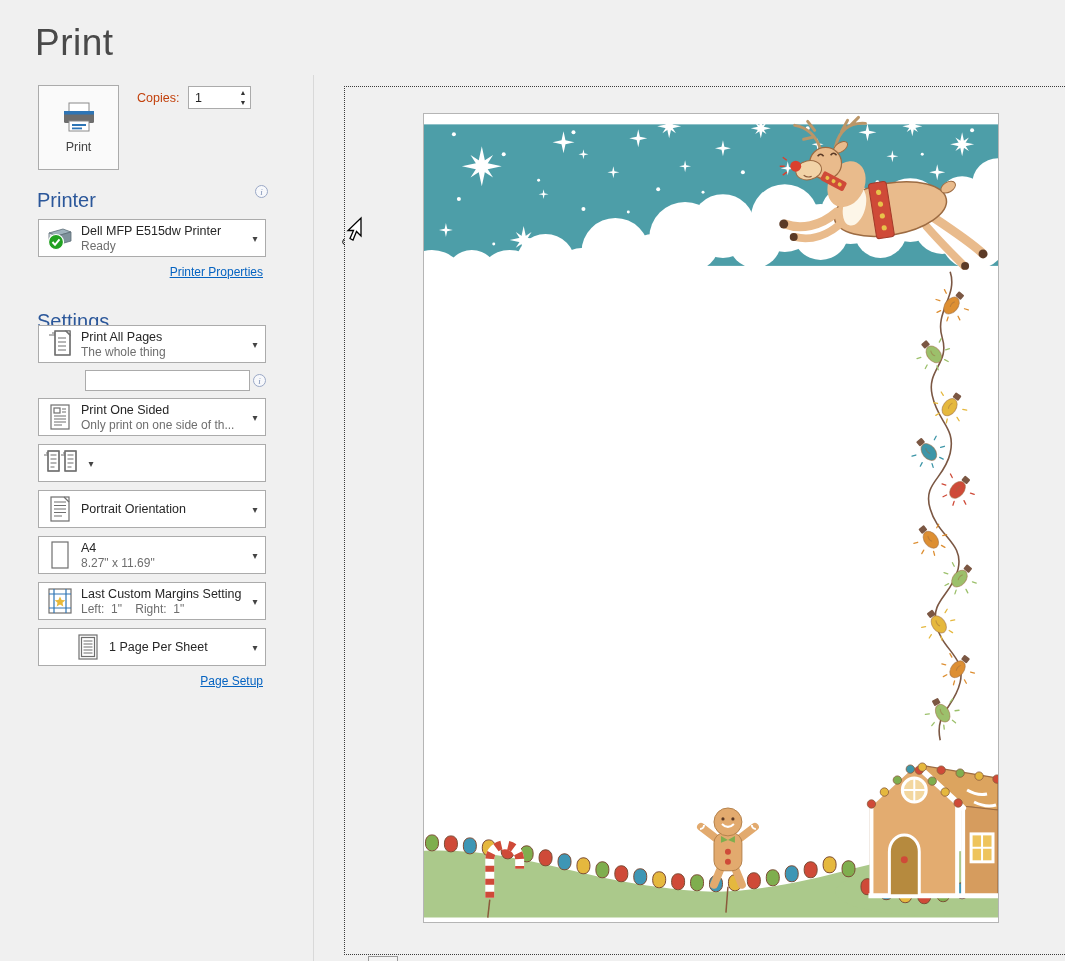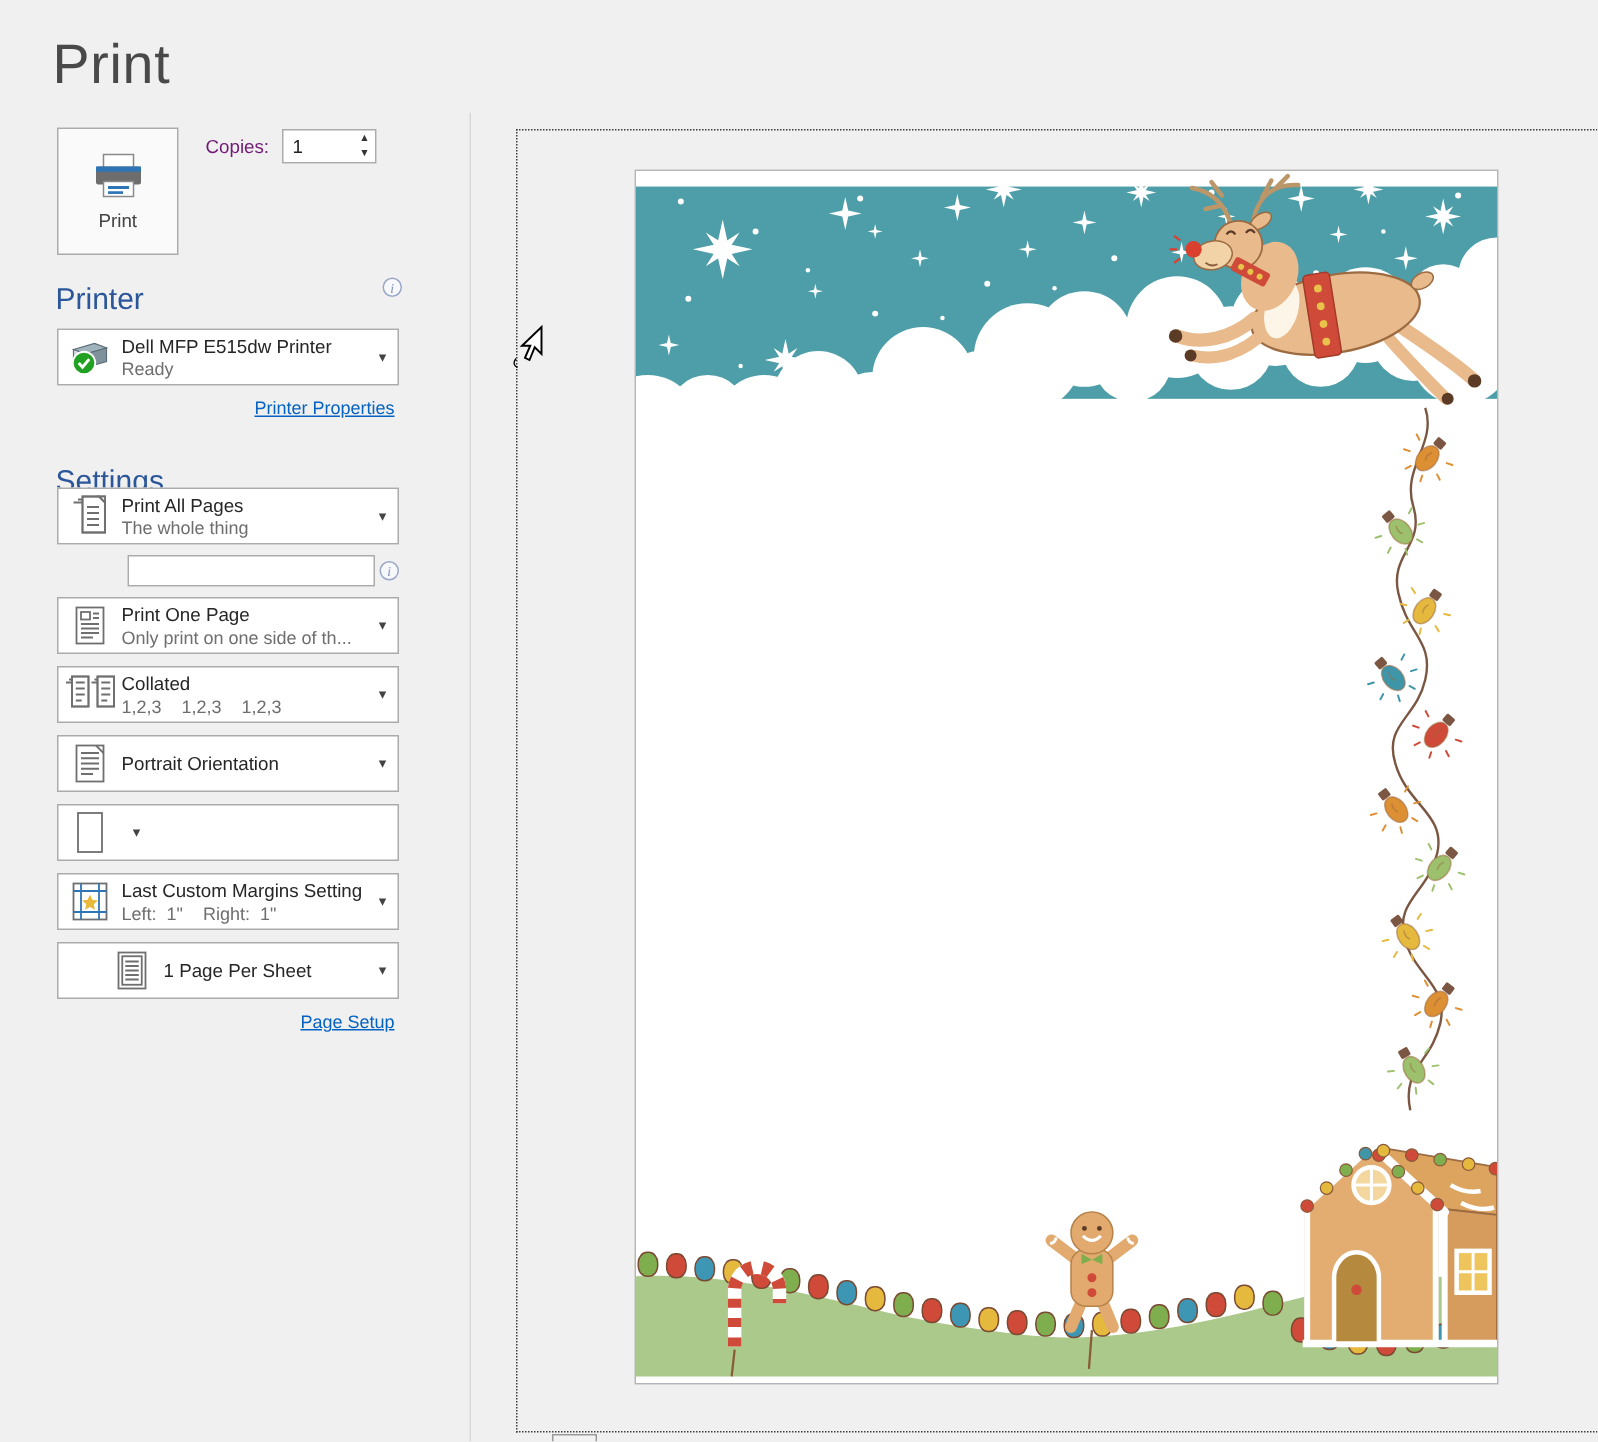--- a/index.html
+++ b/index.html
@@ -14,21 +14,21 @@
   body{font-family:"Liberation Sans","DejaVu Sans",sans-serif;background:var(--bg);}
   #app{position:relative;width:1065px;height:961px;overflow:hidden;background:var(--bg);}
   .abs{position:absolute;}
   #page-title{left:35px;top:22px;font-size:37px;font-weight:300;color:#494949;letter-spacing:.5px;}
   
   #print-button{left:38px;top:85px;width:81px;height:85px;border:1px solid var(--bord);
     background:#fafafa;display:flex;flex-direction:column;align-items:center;justify-content:center;
     gap:6px;cursor:pointer;}
   #print-button span{font-size:12.5px;color:#444;}
   
-  #copies-label{left:137px;top:91px;font-size:12.5px;color:#701a75;}
+  #copies-label{left:137px;top:91px;font-size:12.5px;color:#c2410c;}
   #copies-box{left:188px;top:86px;width:63px;height:23px;border:1px solid var(--bord);background:#fff;display:flex;}
   #copies-input{flex:1;border:none;outline:none;font-size:12.5px;padding-left:6px;color:#222;
     font-family:"Liberation Sans",sans-serif;background:transparent;min-width:0;}
   #copies-spinner{width:14px;display:flex;flex-direction:column;}
   #copies-spinner div{flex:1;display:flex;align-items:center;justify-content:center;font-size:7px;color:#333;cursor:pointer;}
   
   .section-h{font-size:20px;color:var(--accent);font-weight:400;}
   #printer-heading{left:37px;top:189px;}
   #settings-heading{left:37px;top:310px;}
   .info-icon{width:13px;height:13px;border:1px solid #9aa8c6;border-radius:50%;color:#7d90b5;
@@ -134,45 +134,41 @@
 
   <div class="abs combo" style="top:398px;">
     <span class="ic">
       <svg class="dd-icon" width="28" height="30" viewBox="0 0 28 30">
         <rect x="5" y="3" width="18" height="24" fill="#fff"></rect>
         <rect x="8" y="6" width="6" height="5"></rect>
         <path d="M16,7 h4 M16,10 h4 M8,14 h12 M8,17 h12 M8,20 h12 M8,23 h8"></path>
       </svg>
     </span>
     <span class="tx">
-      <span class="lab">Print One Page</span>
+      <span class="lab">Print One Sided</span>
       <span class="sub">Only print on one side of th...</span>
     </span>
     <span class="caret">▾</span>
   </div>
 
   <div class="abs combo" style="top:444px;">
     <span class="ic">
       <svg class="dd-icon" width="36" height="28" viewBox="0 0 36 28">
         <path d="M2,6 h11 v16" fill="none"></path>
           <path d="M4,4 h11 v18" fill="none"></path>
         <rect x="6" y="2" width="11" height="20" fill="#fff"></rect>
           <rect x="6" y="2" width="11" height="20" fill="none"></rect>
         <path d="M8.5,6 h6 M8.5,10 h6 M8.5,14 h6 M8.5,18 h4"></path>
         <path d="M19,6 h11 v16" fill="none"></path>
           <path d="M21,4 h11 v18" fill="none"></path>
         <rect x="23" y="2" width="11" height="20" fill="#fff"></rect>
           <rect x="23" y="2" width="11" height="20" fill="none"></rect>
         <path d="M25.5,6 h6 M25.5,10 h6 M25.5,14 h6 M25.5,18 h4"></path>
       </svg>
     </span>
-    <span class="tx">
-      <span class="lab">Collated</span>
-      <span class="sub">1,2,3    1,2,3    1,2,3</span>
-    </span>
     <span class="caret">▾</span>
   </div>
 
   <div class="abs combo" style="top:490px;">
     <span class="ic">
       <svg class="dd-icon" width="28" height="30" viewBox="0 0 28 30">
         <rect x="5" y="3" width="18" height="24" fill="#fff"></rect>
         <path d="M18,3 l5,5"></path>
           <path d="M8,8 h12 M8,11.5 h12 M8,15 h12 M8,18.5 h12 M8,22 h8"></path>
       </svg>
@@ -181,20 +177,24 @@
       <span class="lab">Portrait Orientation</span>
     </span>
     <span class="caret">▾</span>
   </div>
 
   <div class="abs combo" style="top:536px;">
     <span class="ic">
       <svg class="dd-icon" width="28" height="32" viewBox="0 0 28 32">
         <rect x="6" y="3" width="16" height="26" fill="#fff"></rect>
       </svg>
+    </span>
+    <span class="tx">
+      <span class="lab">A4</span>
+      <span class="sub">8.27" x 11.69"</span>
     </span>
     <span class="caret">▾</span>
   </div>
 
   <div class="abs combo" style="top:582px;">
     <span class="ic">
       <svg width="30" height="30" viewBox="0 0 30 30">
         <rect x="4" y="3" width="22" height="24" fill="#fff" stroke="#6f6f6f" stroke-width="1.2"></rect>
         <path d="M9,3 v24 M21,3 v24 M4,8 h22 M4,22 h22" stroke="#2e75b5" stroke-width="1.2"></path>
         <path d="M15,10.5 l1.6,3.4 3.7,.4 -2.8,2.5 .8,3.7 -3.3,-1.9 -3.3,1.9 .8,-3.7 -2.8,-2.5 3.7,-.4 z" fill="#e8b93a"></path>

